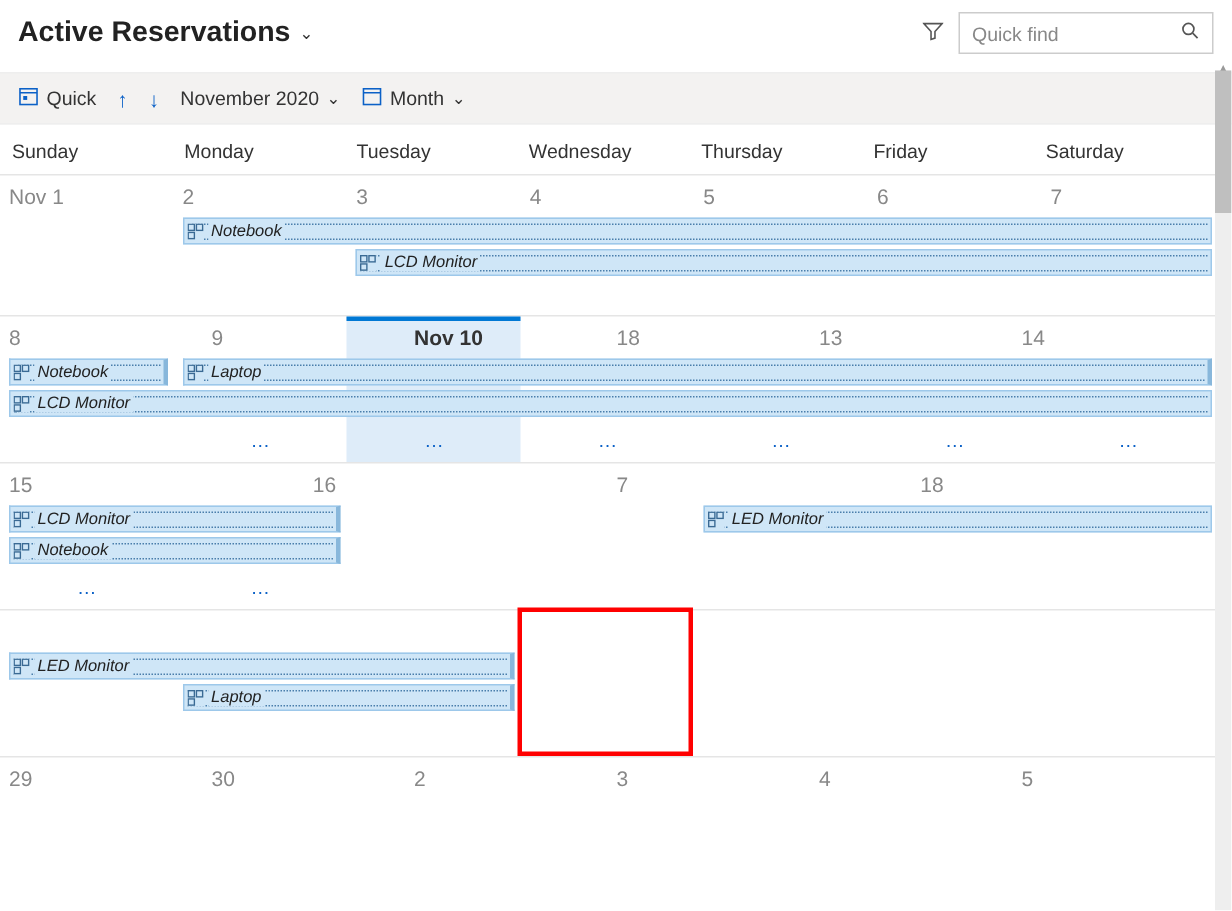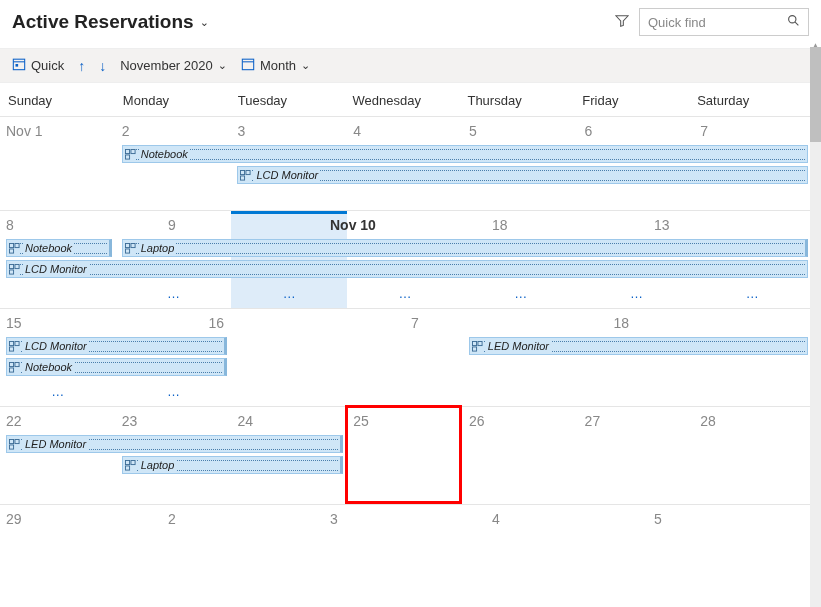--- a/index.html
+++ b/index.html
@@ -160,20 +160,21 @@
       </div>
       <div class="week" style="height: 98px;">
         <div style="position: absolute; top: 0px; bottom: 0px; background: rgb(222, 236, 249); left: 231.429px; width: 115.714px;"></div>
         <div style="position: absolute; top: 0px; height: 3px; background: rgb(0, 120, 212); left: 231.429px; width: 115.714px;"></div>
         <div class="dates-row" style="position: relative;">
           <div class="datecell">8</div>
           <div class="datecell">9</div>
           <div class="datecell"><span class="today-date">Nov 10</span></div>
           <div class="datecell">18</div>
           <div class="datecell">13</div>
+          <div class="datecell">14</div>
         </div>
         <div class="event end-here" style="position: absolute; left: 6px; right: 698.286px; top: 28px; margin: 0px;">
           <span class="fill" style="left:2px"></span>
           <span style="position:relative;display:flex;align-items:center;gap:3px;margin-left:0px">
             <span class="ev-icon">
               <svg width="11" height="11" viewBox="0 0 12 12">
                 <rect x="0.5" y="0.5" width="4.5" height="4.5" fill="none" stroke="#3a6a94" stroke-width="1"></rect>
                 <rect x="6.5" y="0.5" width="4.5" height="4.5" fill="none" stroke="#3a6a94" stroke-width="1"></rect>
                 <rect x="0.5" y="6.5" width="4.5" height="4.5" fill="none" stroke="#3a6a94" stroke-width="1"></rect>
               </svg>
@@ -284,29 +285,20 @@
           </div>
           <div class="more-cell"></div>
           <div class="more-cell"></div>
           <div class="more-cell"></div>
           <div class="more-cell"></div>
           <div class="more-cell"></div>
         </div>
       </div>
       <div class="week" style="height: 98px;">
         <div class="highlight-box" style="left: 345.143px; top: -2px; width: 116.714px; height: 99px;"></div>
-        <div class="dates-row" style="position: relative;">
-          <div class="datecell">22</div>
-          <div class="datecell">23</div>
-          <div class="datecell">24</div>
-          <div class="datecell">25</div>
-          <div class="datecell">26</div>
-          <div class="datecell">27</div>
-          <div class="datecell">28</div>
-        </div>
         <div class="event end-here" style="position: absolute; left: 6px; right: 466.857px; top: 28px; margin: 0px;">
           <span class="fill" style="left:2px"></span>
           <span style="position:relative;display:flex;align-items:center;gap:3px;margin-left:0px">
             <span class="ev-icon">
               <svg width="11" height="11" viewBox="0 0 12 12">
                 <rect x="0.5" y="0.5" width="4.5" height="4.5" fill="none" stroke="#3a6a94" stroke-width="1"></rect>
                 <rect x="6.5" y="0.5" width="4.5" height="4.5" fill="none" stroke="#3a6a94" stroke-width="1"></rect>
                 <rect x="0.5" y="6.5" width="4.5" height="4.5" fill="none" stroke="#3a6a94" stroke-width="1"></rect>
               </svg>
             </span>
@@ -323,20 +315,21 @@
                 <rect x="0.5" y="6.5" width="4.5" height="4.5" fill="none" stroke="#3a6a94" stroke-width="1"></rect>
               </svg>
             </span>
             <span class="lbl">Laptop</span>
           </span>
         </div>
       </div>
       <div class="week" style="height: 80px;">
         <div class="dates-row" style="position: relative;">
           <div class="datecell">29</div>
+          <div class="datecell">30</div>
           <div class="datecell">2</div>
           <div class="datecell">3</div>
           <div class="datecell">4</div>
           <div class="datecell">5</div>
         </div>
       </div>
     </div>
 </div>
 
 </body></html>

